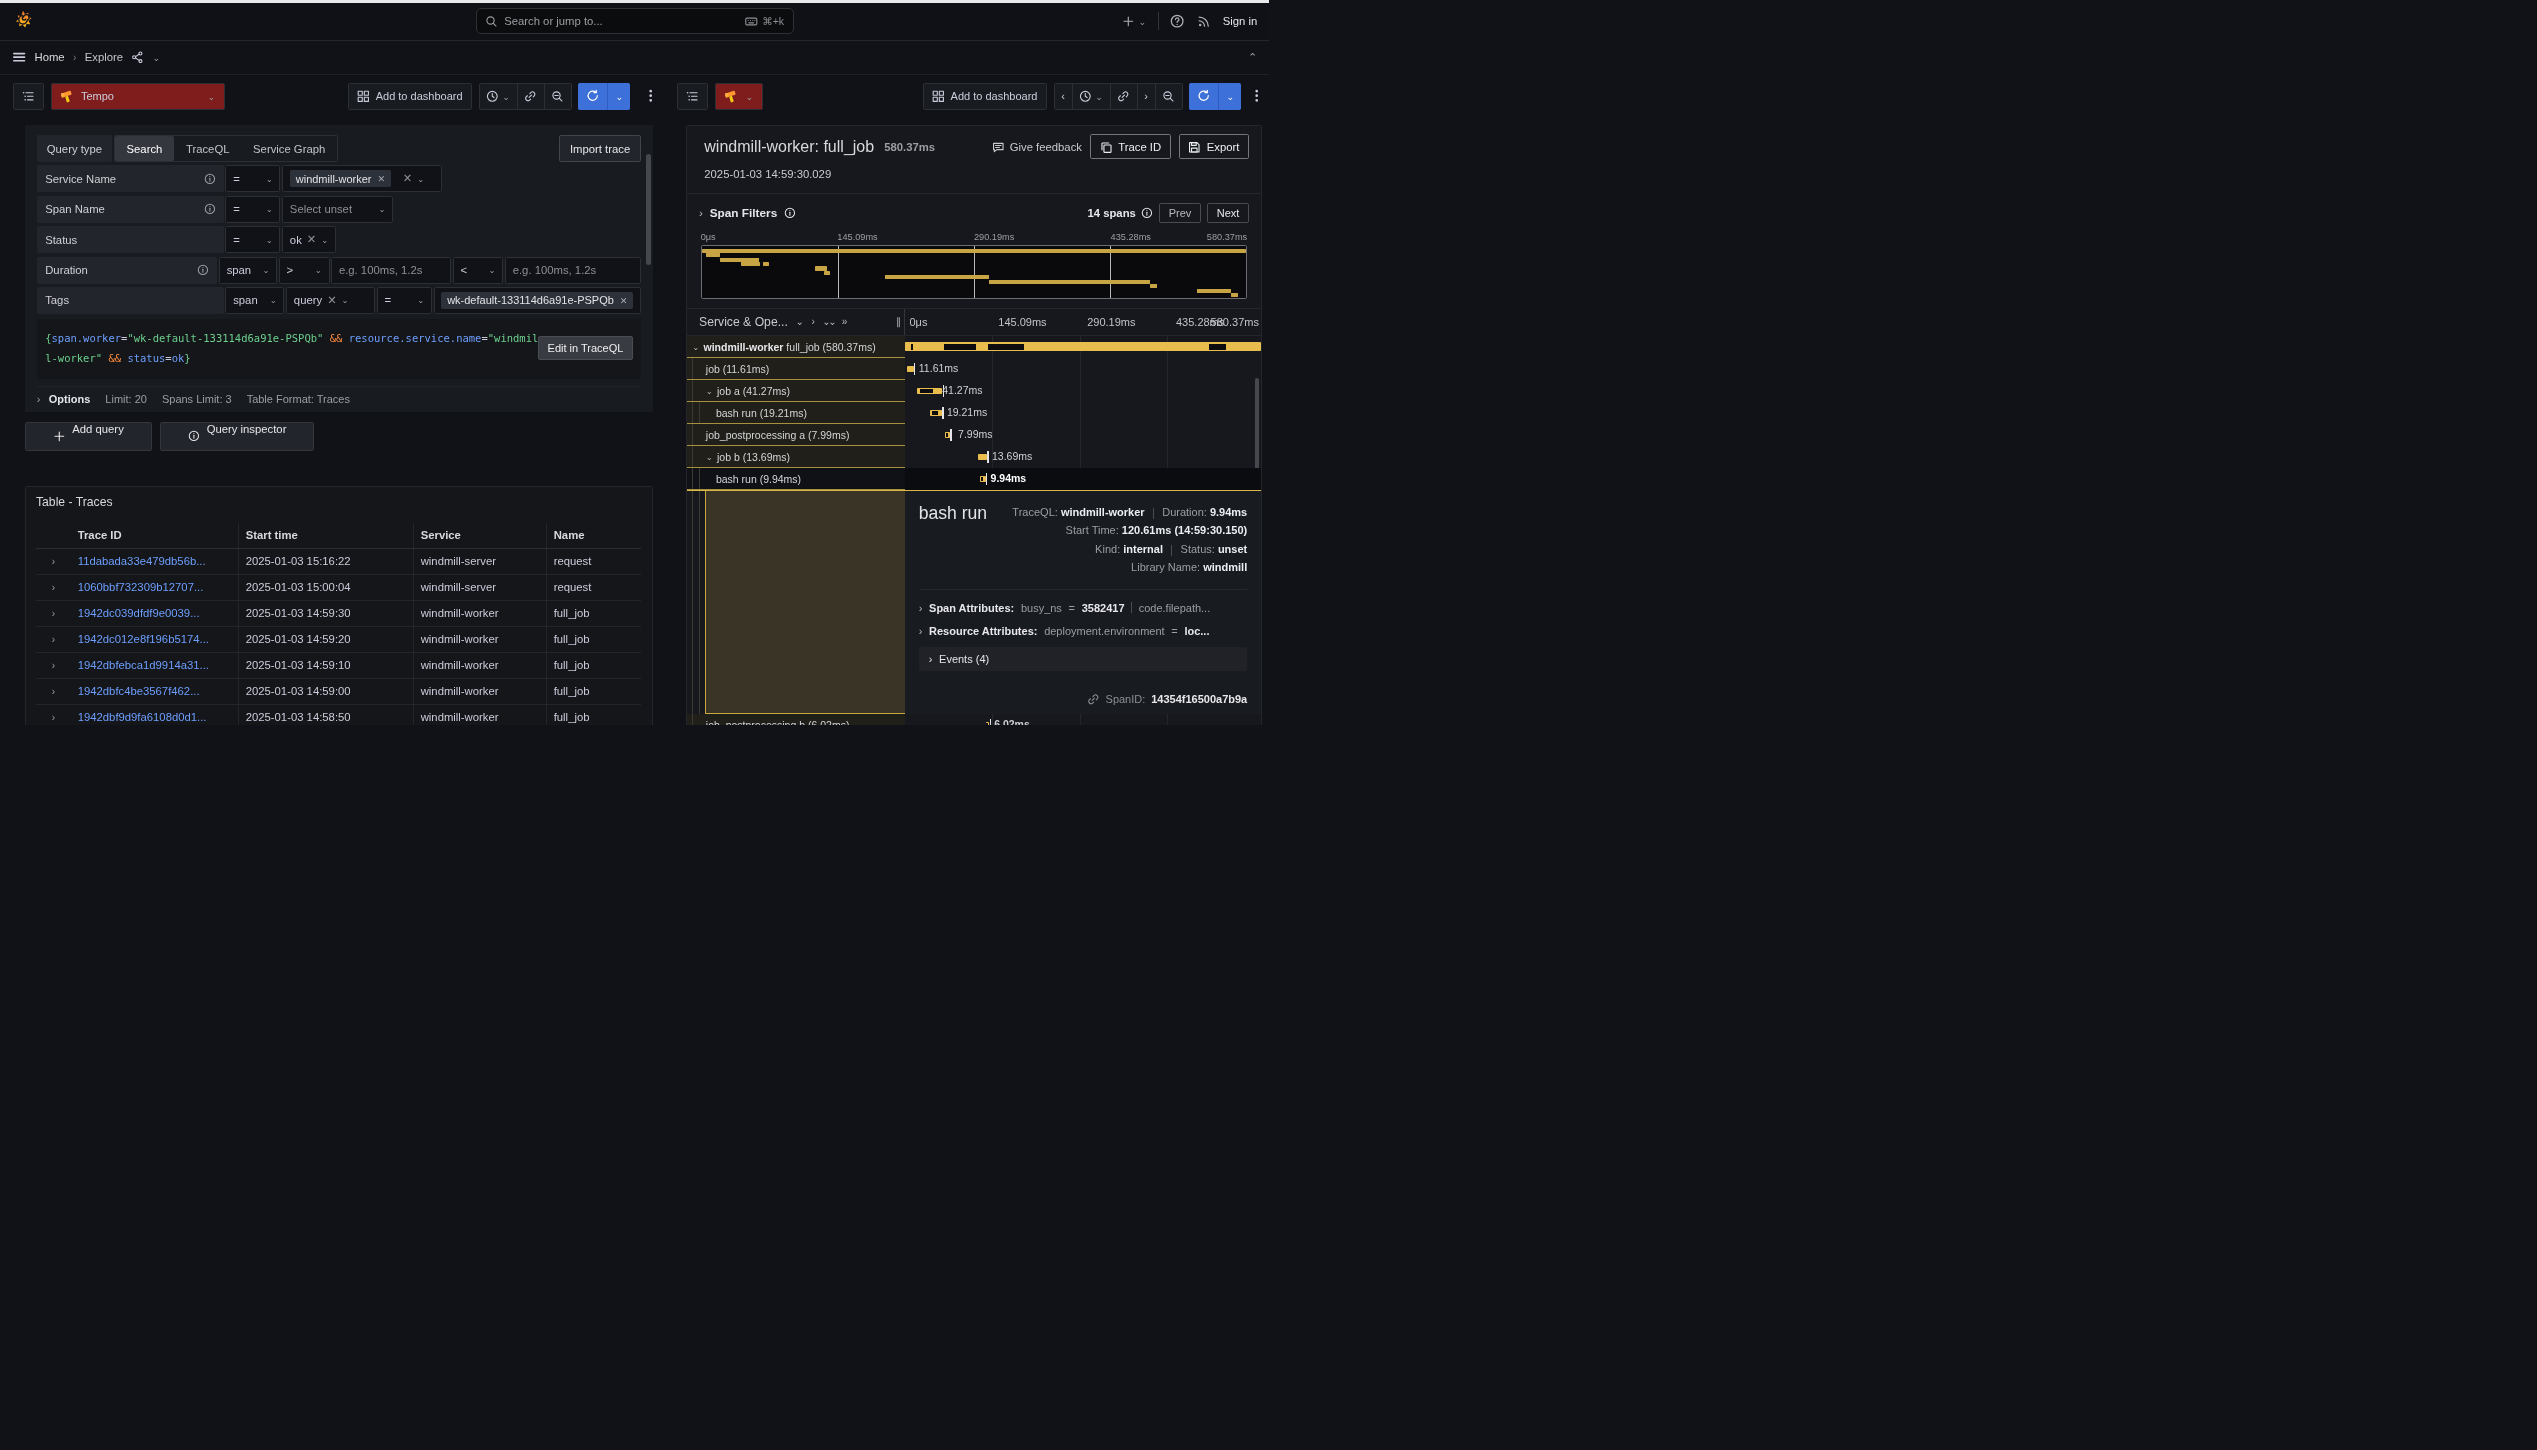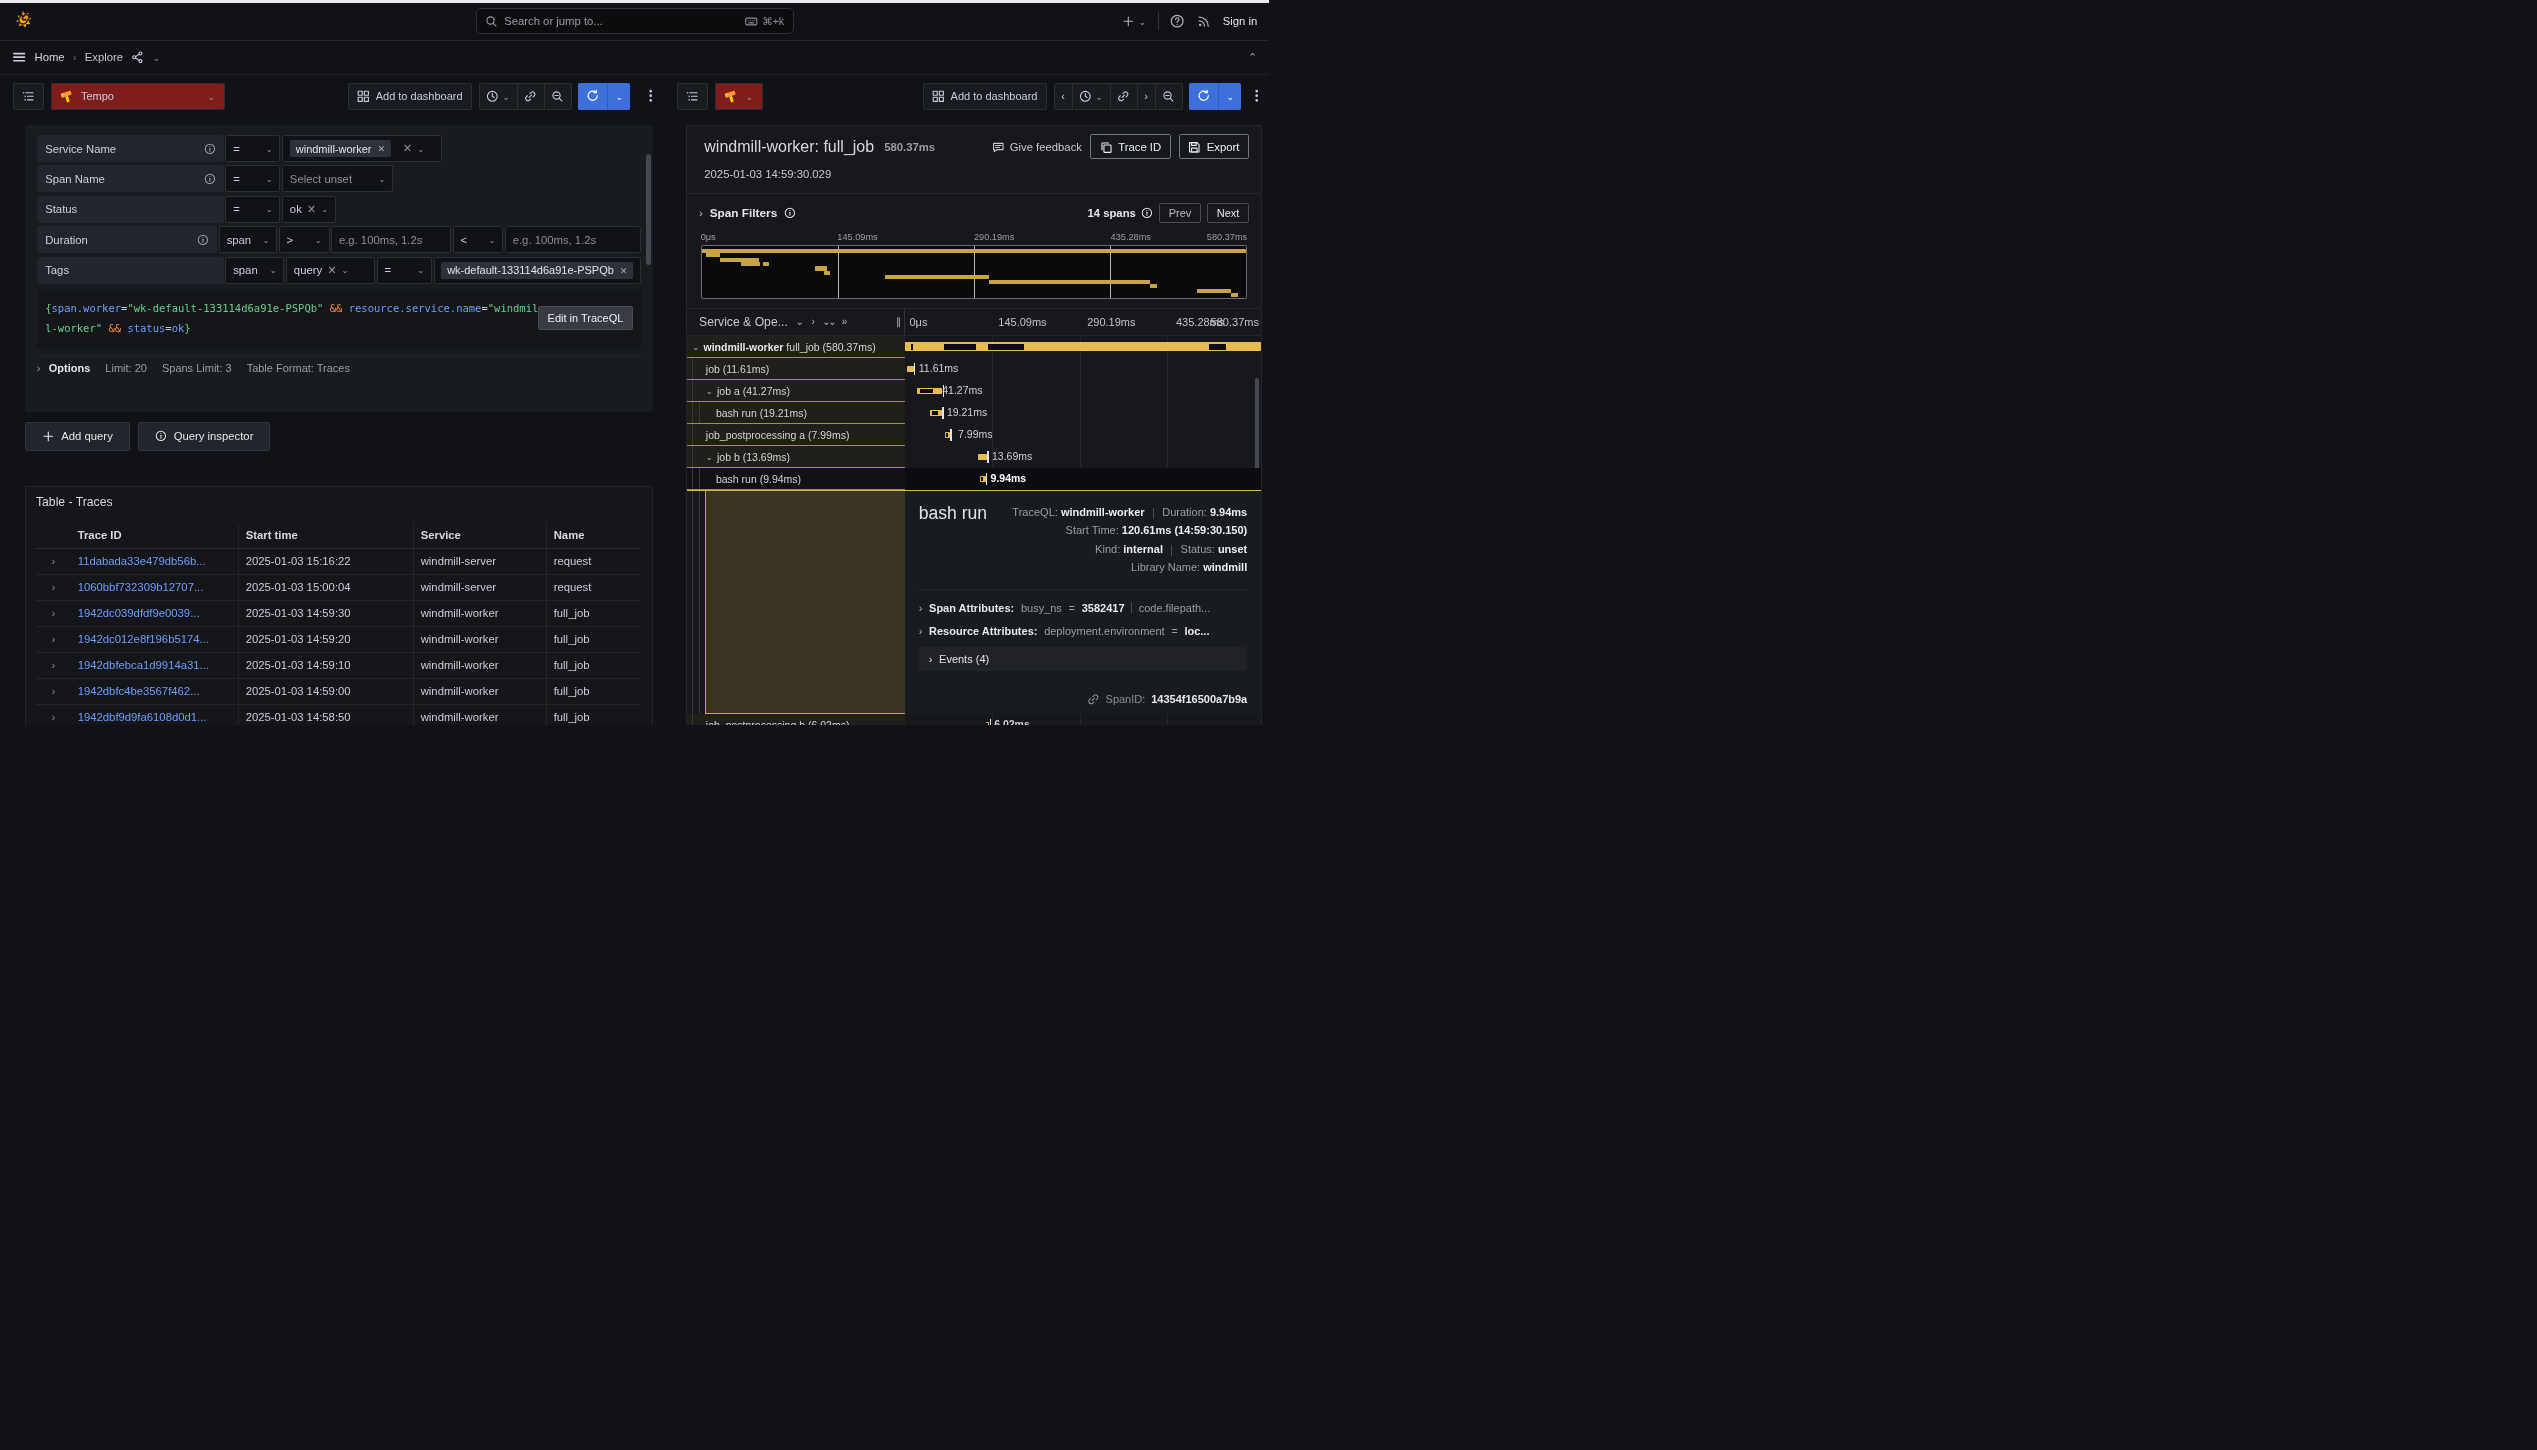--- a/index.html
+++ b/index.html
@@ -60,21 +60,21 @@
   .radiogrp .opt { display:flex; align-items:center; padding:0 11.8px; color:#c3c4c9; font-size:11.3px; }
   .radiogrp .opt.active { background:#35373e; color:#fff; border-radius:1.7px; margin:0; }
   .import-btn { margin-left:auto; height:27px; border:0.8px solid #43454c; border-radius:1.7px; display:flex; align-items:center; padding:0 10px; color:#e6e6ea; background:#22252b; font-size:11.3px; }
   .codeblock { position:relative; margin-top:5px; background:#141619; border-radius:1.7px; padding:10px 101px 10px 8.4px; font-family:"DejaVu Sans Mono", monospace; font-size:10.5px; line-height:1.9; min-height:54px; word-break:break-all; }
   .tok-green { color:#6ccf8e; } .tok-blue { color:#6e9fff; } .tok-orange { color:#ff8c3a; } .tok-plain { color:#ccccdc; }
   .edit-traceql { position:absolute; right:8.4px; top:17px; background:#383b42; border:0.8px solid #4a4d54; border-radius:1.7px; color:#f0f0f3; padding:5px 8.4px; font-size:11px; font-family:"Liberation Sans", sans-serif; }
   .optrow { margin-top:6.7px; height:25px; display:flex; align-items:center; gap:15px; color:#9d9ea3; font-size:11px; background:#181b1f; border-top:0.8px solid #202329; }
   .optrow .optlabel { color:#e6e6ea; font-weight:bold; margin-left:5px; }
   .optrow .caret { color:#9d9ea3; }
   .actions { position:absolute; top:346px; left:15px; display:flex; gap:8.4px; }
-  .act-btn { height:28.6px; border:0.8px solid #34363d; background:#22252b; border-radius:1.7px; display:flex; align-items:center; gap:6.7px; padding:0 16px; color:#e6e6ea; font-size:11.3px; }
+  .act-btn { height:28.6px; border:0.8px solid #34363d; background:#22252b; border-radius:1.7px; display:flex; gap:6.7px; padding:0 27px; color:#e6e6ea; font-size:11.3px; }
   
   .tablecard { position:absolute; top:410px; left:15px; width:628px; bottom:-1.7px; background:#141619; border:0.8px solid #24262c; border-radius:1.7px; padding:8.4px 0 0 10px; overflow:hidden; }
   .tablecard h2 { font-size:12.2px; color:#d8d9da; font-weight:500; margin-bottom:13.4px; }
   .ttable { width:605px; font-size:11.3px; }
   .trow { display:grid; grid-template-columns:35px 168px 175px 133px 1fr; border-bottom:0.8px solid #23252b; height:26px; align-items:center; }
   .trow.head { color:#d8d9da; font-weight:bold; border-bottom:0.8px solid #2b2d33; }
   .trow > div { padding:0 6.7px; height:100%; display:flex; align-items:center; border-right:0.8px solid #23252b; overflow:hidden; white-space:nowrap; }
   .trow > div:first-child, .trow > div:last-child { border-right:none; }
   .trow .tid { color:#6e9fff; }
   .trow .exp { color:#9d9ea3; justify-content:center; font-size:10px; }
@@ -331,20 +331,29 @@
               <svg width="3.4" height="13.4" viewBox="0 0 4 16" fill="currentColor">
                 <circle cx="2" cy="2.5" r="1.6"></circle>
                 <circle cx="2" cy="8" r="1.6"></circle>
                 <circle cx="2" cy="13.5" r="1.6"></circle>
               </svg>
             </span>
           </button>
       </div>
 
       <div class="qcard">
+        <div class="qrow">
+          <div class="flabel auto">Query type</div>
+          <div class="radiogrp">
+            <span class="opt active">Search</span>
+            <span class="opt">TraceQL</span>
+            <span class="opt">Service Graph</span>
+          </div>
+          <button class="import-btn">Import trace</button>
+        </div>
 
         <div class="qrow">
           <div class="flabel">
               <span>Service Name</span>
               <span class="inf ic">
                 <svg width="11.8" height="11.8" viewBox="0 0 16 16" fill="none" stroke="currentColor" stroke-width="1.4" stroke-linecap="round" stroke-linejoin="round">
                   <circle cx="8" cy="8" r="6.3"></circle>
                   <line x1="8" y1="7" x2="8" y2="11.3"></line>
                   <line x1="8" y1="4.6" x2="8" y2="4.7"></line>
                 </svg>

